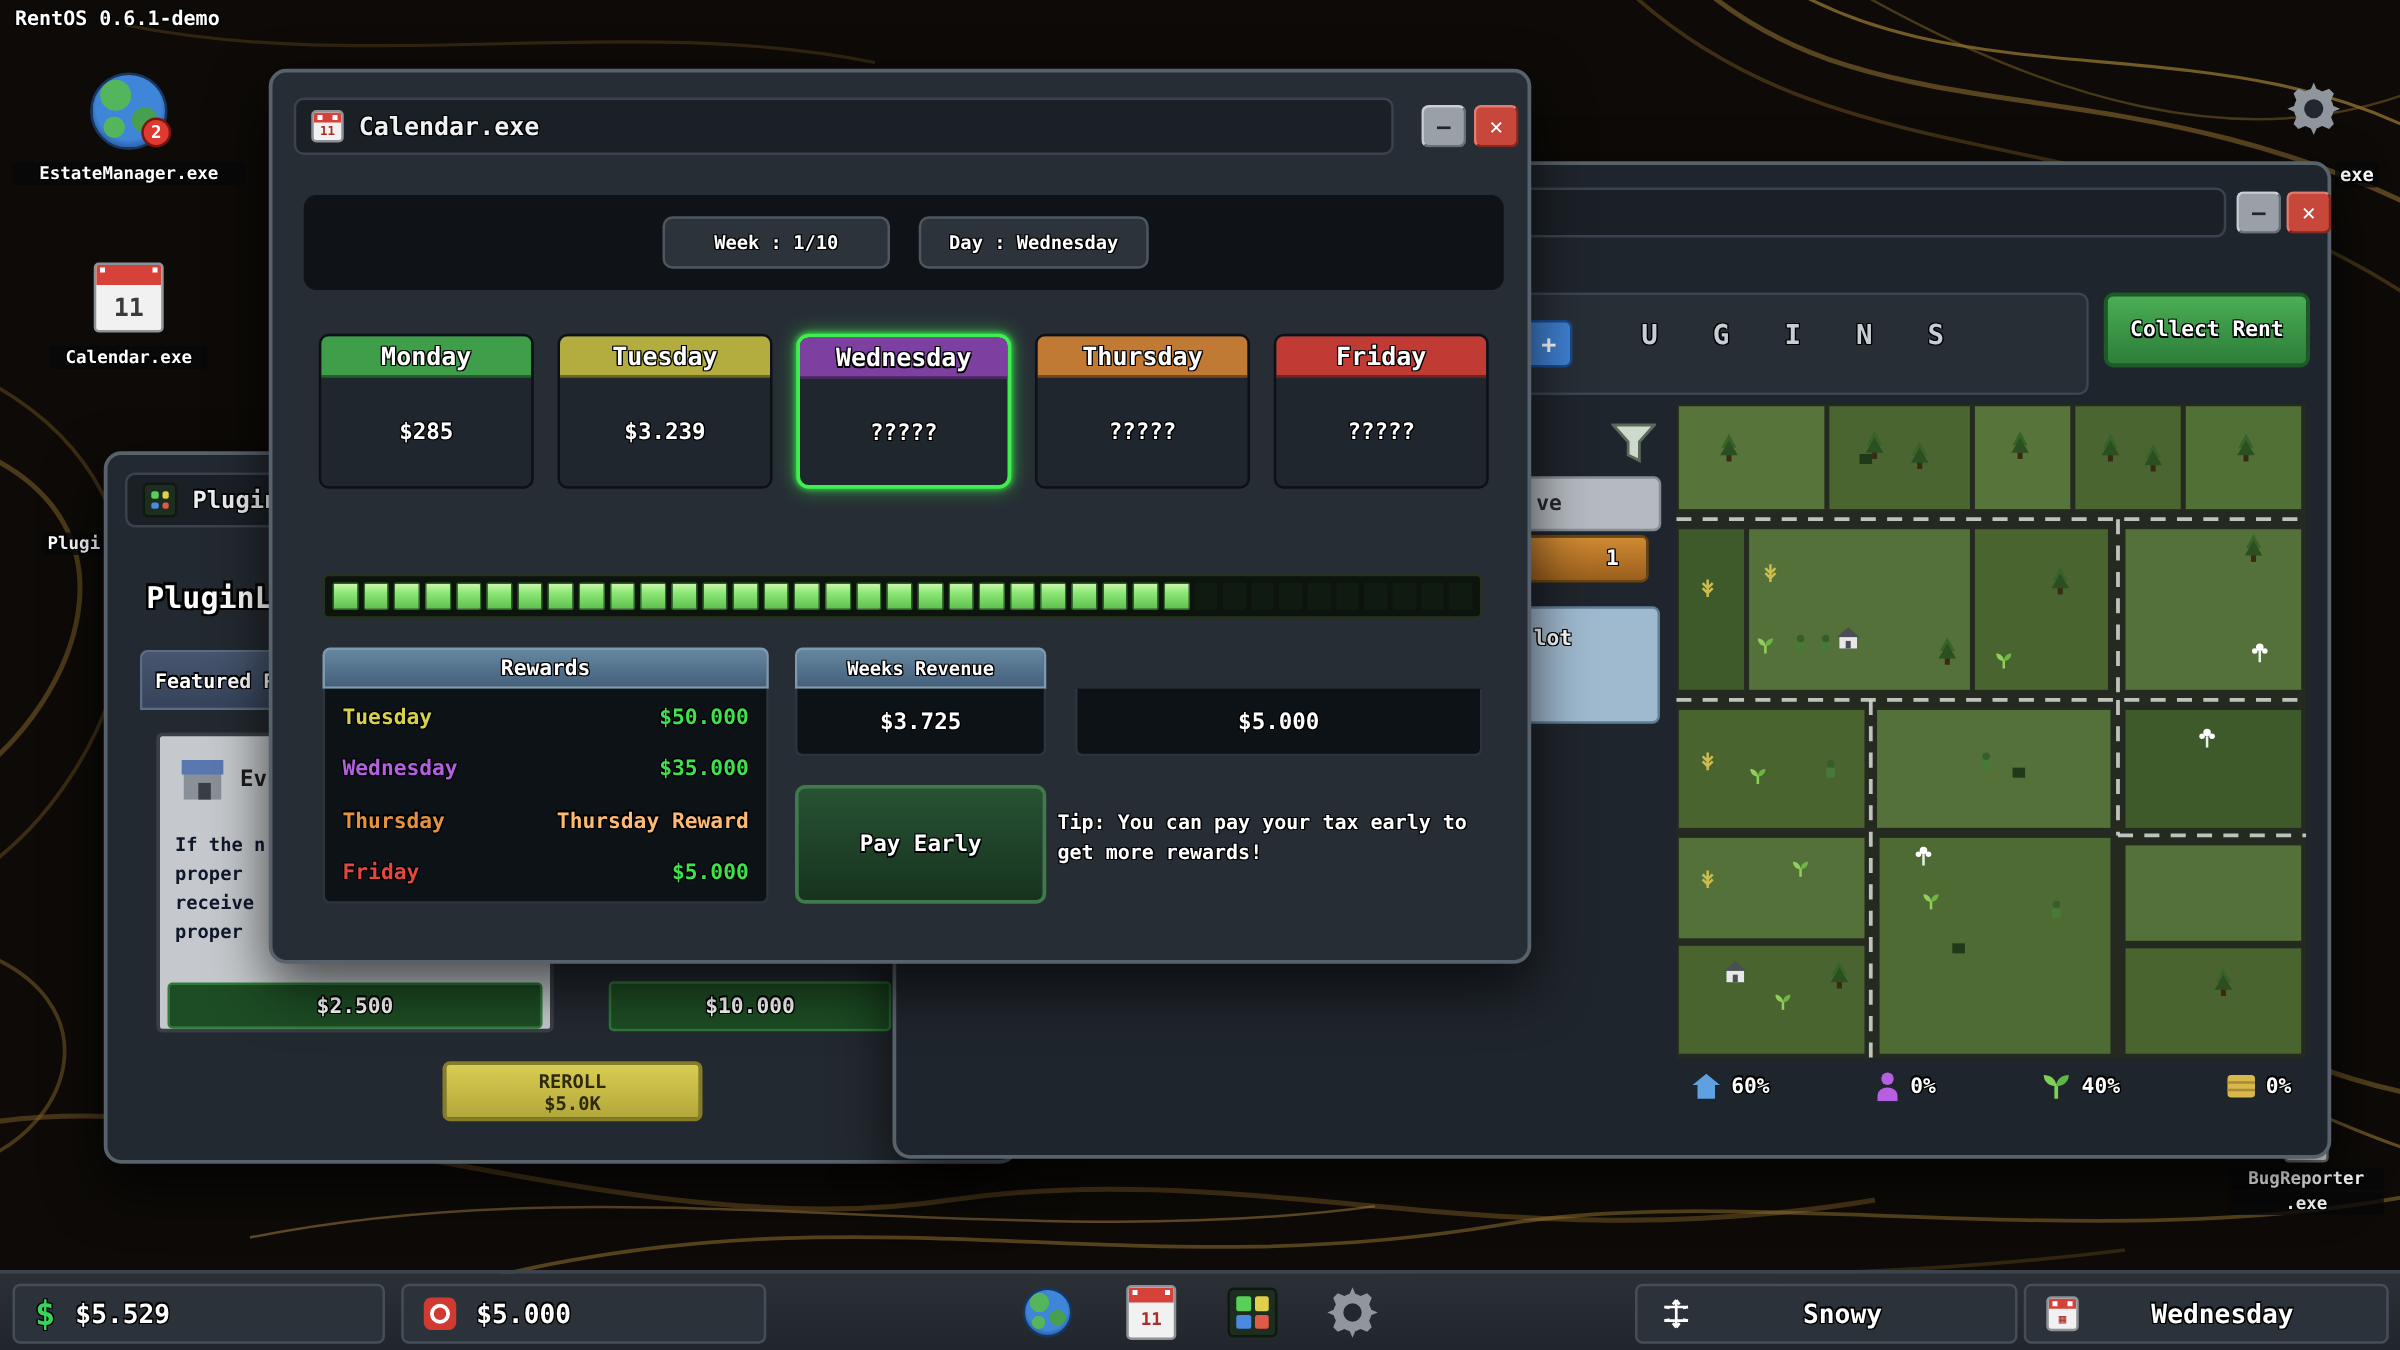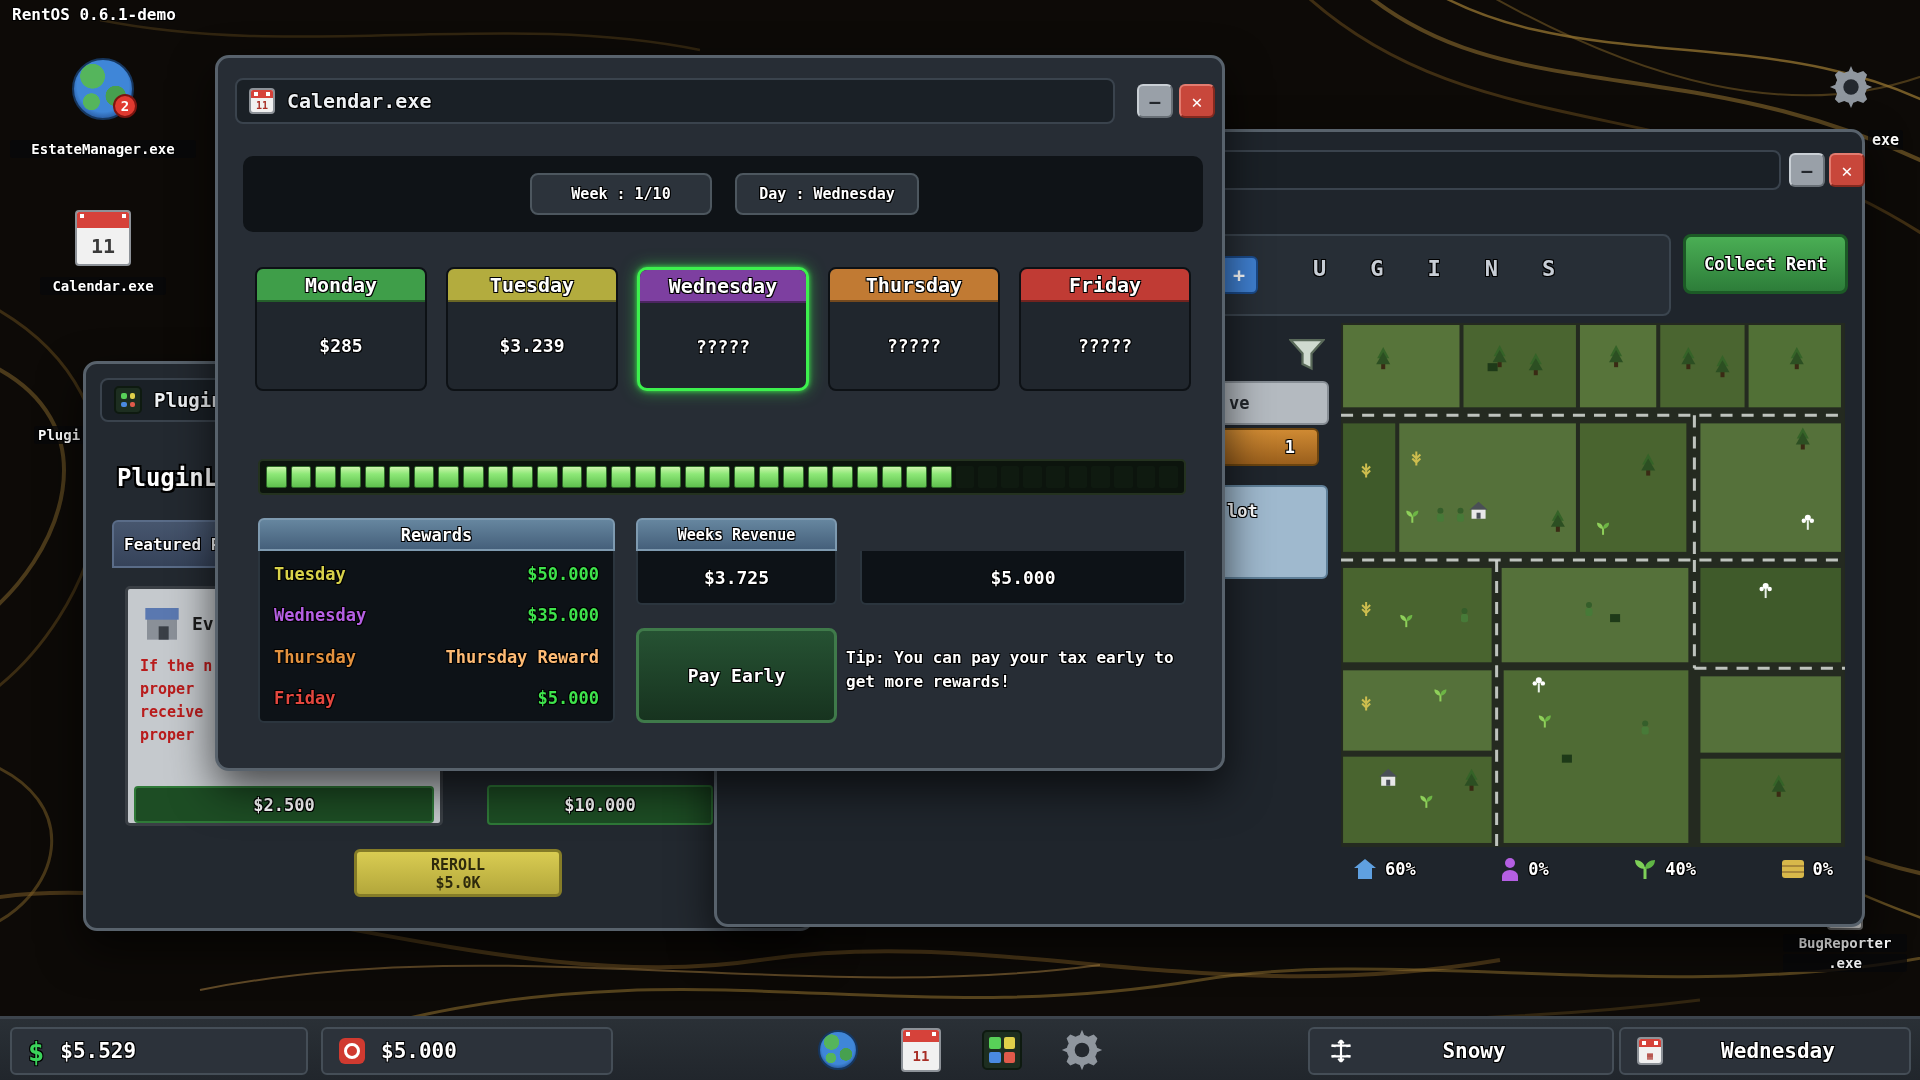--- a/index.html
+++ b/index.html
@@ -93,21 +93,21 @@
   <div class="abs o" style="left:12px;top:5px;color:#fff;font-size:16px;z-index:5">RentOS 0.6.1-demo</div>
 
   <svg class="abs" style="left:1828px;top:64px;z-index:1;cursor:pointer" width="46" height="46" viewBox="0 0 24 24">
     <path d="M12 1l1.2 2.8a8 8 0 0 1 2.3.95L18.4 3.6l2 2-1.15 2.9a8 8 0 0 1 .95 2.3L23 12l-2.8 1.2a8 8 0 0 1-.95 2.3l1.15 2.9-2 2-2.9-1.15a8 8 0 0 1-2.3.95L12 23l-1.2-2.8a8 8 0 0 1-2.3-.95L5.6 20.4l-2-2 1.15-2.9a8 8 0 0 1-.95-2.3L1 12l2.8-1.2a8 8 0 0 1 .95-2.3L3.6 5.6l2-2 2.9 1.15a8 8 0 0 1 2.3-.95z" fill="#8f969e"></path>
     <circle cx="12" cy="12" r="4" fill="#23282e"></circle>
   </svg>
 
   <div class="abs" style="left:10px;top:58px;width:186px;z-index:1;cursor:pointer">
     <div class="globe" style="width:62px;height:62px;margin:0 auto"></div>
     <div class="abs ctr" style="left:103px;top:36px;width:24px;height:24px;border-radius:50%;background:#e03a30;border:2px solid #7a1510;color:#fff;font-size:14px">2</div>
-    <div class="dlabel o" style="margin-top:20px">EstateManager.exe</div>
+    <div class="dlabel o" style="margin-top:10px">EstateManager.exe</div>
   </div>
 
   <div class="abs" style="left:40px;top:210px;width:126px;z-index:1;cursor:pointer">
     <div class="calico" style="width:56px;height:56px;margin:0 auto">
       <div class="ctop">
           <i></i>
           <i></i>
         </div>
       <div class="cbody" style="font-size:20px;color:#3a3a3a">11</div>
     </div>
@@ -140,21 +140,21 @@
                 border:2px solid #5a6c88;border-radius:6px 6px 0 0;color:#fff;font-size:16px;
                 display:flex;align-items:center;padding-left:10px;white-space:nowrap;overflow:hidden;cursor:pointer">Featured P</div>
 
     <div class="abs" style="left:39px;top:222px;width:318px;height:240px;background:#c5c9cd;border:3px solid #3a3f45;border-radius:5px;cursor:pointer">
       <svg class="abs" style="left:14px;top:14px" width="40" height="40" viewBox="0 0 24 24">
         <rect x="3" y="9" width="18" height="13" fill="#8a9098"></rect>
         <rect x="2" y="3" width="20" height="7" fill="#5a78b0"></rect>
         <rect x="10" y="14" width="6" height="8" fill="#3a3f46"></rect>
       </svg>
       <div class="abs" style="left:64px;top:24px;color:#1c1c1c;font-size:18px">Ev</div>
-      <div class="abs" style="left:12px;top:66px;color:#b91c1c;font-size:15px;line-height:23px">
+      <div class="abs" style="left:12px;top:76px;color:#0f172a;font-size:15px;line-height:23px">
         <div>If the n</div>
         <div>proper</div>
         <div>receive</div>
         <div>proper</div>
       </div>
       <div class="abs greenbar ctr o" style="left:6px;top:197px;width:300px;height:37px;font-size:17px">$2.500</div>
     </div>
 
     <div class="abs greenbar ctr o" style="left:401px;top:421px;width:226px;height:40px;font-size:17px">$10.000</div>
 

